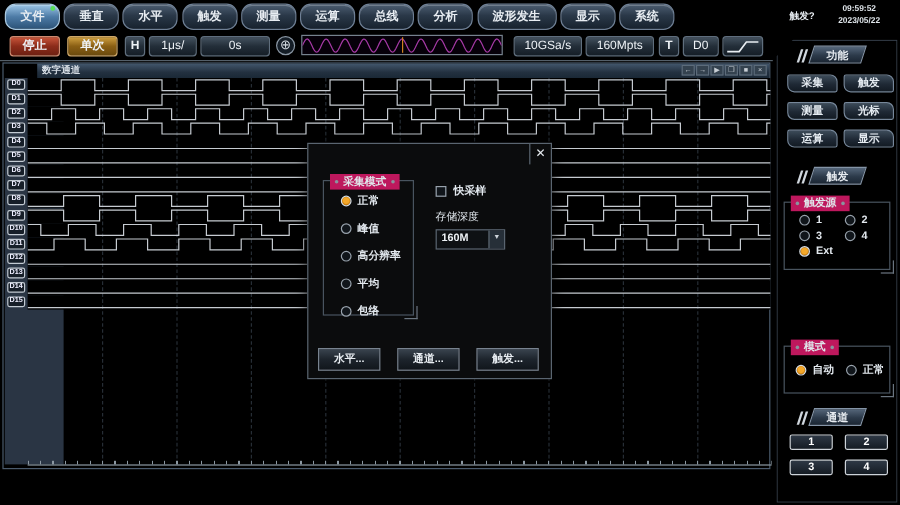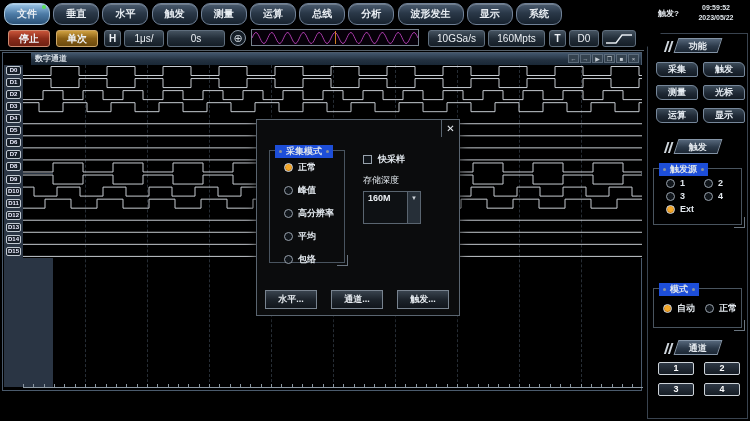--- a/index.html
+++ b/index.html
@@ -50,39 +50,39 @@
   .vgrid{position:absolute;top:0;height:100%;border-left:1px dashed #262d35;}
   #wavesvg{position:absolute;left:20px;top:12px;z-index:3;}
   .wline{fill:none;stroke-width:1;}
   #axis{position:absolute;left:20px;top:334px;width:620px;border-top:1px solid #8c98a2;z-index:2;}
   #ticks{position:absolute;left:20px;top:331px;width:620px;height:3px;z-index:2;
          background:repeating-linear-gradient(90deg,#8c98a2 0 1px,transparent 1px 10.33px);}
 
   
   .fset{position:absolute;border:1px solid #49545f;}
   .fset::after{content:'';position:absolute;right:-4px;bottom:-4px;width:10px;height:10px;border-right:1px solid #6a7580;border-bottom:1px solid #6a7580;}
-  .flabel{position:absolute;top:-6px;left:5px;background:#1d4ed8;padding:0 4px;font-size:9px;font-weight:bold;color:#dfe5ea;display:flex;align-items:center;gap:4px;}
+  .flabel{position:absolute;top:-6px;left:5px;background:#be185d;padding:0 4px;font-size:9px;font-weight:bold;color:#dfe5ea;display:flex;align-items:center;gap:4px;}
   .flabel::before,.flabel::after{content:'';width:3px;height:3px;background:#8a949e;border-radius:50%;}
   .radio{width:9px;height:9px;border-radius:50%;background:#10151a;border:1px solid #98a2ac;flex:0 0 auto;}
   .radio.sel{background:radial-gradient(circle at 50% 45%,#f4a82a 0 45%,#c07408 70%,#7a4a06);border-color:#d8dee4;}
   .radiorow{display:flex;align-items:center;gap:5px;}
   .rlabel{font-size:9px;color:#e2e8ee;font-weight:bold;white-space:nowrap;}
 
   
   #dialog{position:absolute;left:256px;top:119px;width:204px;height:197px;background:#0b0c0d;border:1px solid #5a6570;
           box-shadow:0 0 10px rgba(0,0,0,.9);z-index:5;}
   #dtitle{position:relative;height:18px;background:linear-gradient(#4d5763,#2c343d 55%,#20262e);
           font-size:9px;font-weight:bold;color:#e4e9ee;line-height:18px;padding-left:6px;}
   #dclose{position:absolute;right:0;top:0;width:18px;height:17px;border-left:1px solid #5a6570;text-align:center;line-height:17px;font-size:10px;color:#e8edf2;}
   #modes-fset{left:12px;top:30px;width:76px;height:113px;}
   #modes{position:absolute;left:14px;top:10px;display:flex;flex-direction:column;gap:10px;}
   #fastrow{position:absolute;left:106px;top:33px;display:flex;align-items:center;gap:6px;}
   .cbox{width:9px;height:9px;border:1px solid #98a2ac;background:#10151a;flex:0 0 auto;}
   #depthlabel{position:absolute;left:106px;top:54px;font-size:9px;color:#e2e8ee;}
-  #dropdown{position:absolute;left:106px;top:71px;width:58px;height:33px;border:1px solid #5a6570;background:#0e1114;display:flex;}
+  #dropdown{position:absolute;left:106px;top:71px;width:58px;height:17px;border:1px solid #5a6570;background:#0e1114;display:flex;}
   #ddtext{flex:1;font-size:9px;font-weight:bold;color:#eef2f6;line-height:13px;padding-left:4px;}
   #ddarrow{width:13px;border-left:1px solid #5a6570;font-size:6px;text-align:center;line-height:13px;color:#cdd3d9;background:#262f38;}
   #dlgbtns{position:absolute;left:8px;top:170px;display:flex;gap:14px;}
   .dbtn{width:52px;height:19px;line-height:17px;text-align:center;font-size:9px;font-weight:bold;color:#e8edf2;
         background:linear-gradient(#39434e,#1d242c 50%,#11161c);border:1px solid #78838f;}
 
   
   #sidepanel{position:absolute;left:647px;top:33px;width:101px;height:386px;border:1px solid #39434f;background:#000;
              clip-path:polygon(0 14px,14px 0,100% 0,100% 100%,0 100%);}
   .shdrwrap{position:absolute;width:101px;left:647px;display:flex;justify-content:center;}

